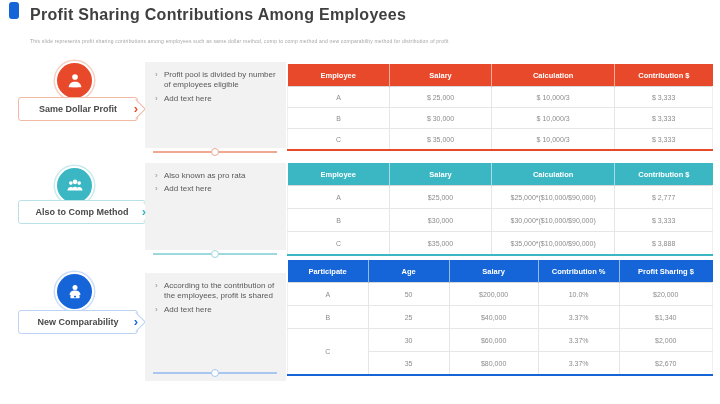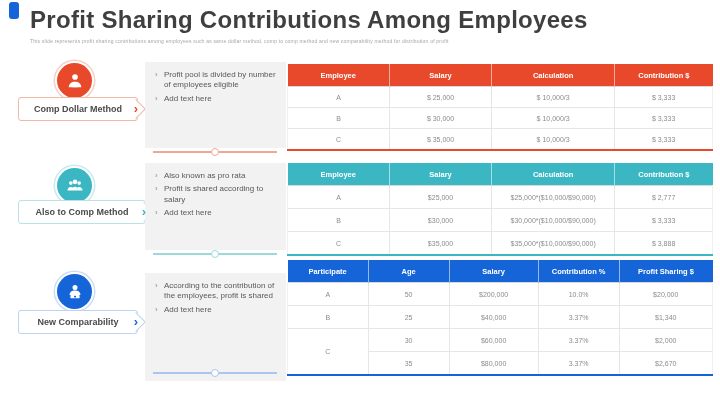--- a/index.html
+++ b/index.html
@@ -5,21 +5,21 @@
   html,body{margin:0;padding:0;}
   body{
     width:720px;height:404px;position:relative;overflow:hidden;
     background:#ffffff;
     font-family:"Liberation Sans", sans-serif;
     -webkit-font-smoothing:antialiased;
   }
   
   .logo-mark{position:absolute;left:9px;top:2px;width:10px;height:17px;
     background:#1565D8;border-radius:3px;}
-  .slide-title{position:absolute;left:30px;top:6px;font-size:24px;font-weight:bold;
+  .slide-title{position:absolute;left:30px;top:6px;font-size:16px;font-weight:bold;
     color:#3f3f3f;letter-spacing:.3px;}
   .slide-subtitle{position:absolute;left:30px;top:38px;width:530px;font-size:5px;
     color:#a6a6a6;letter-spacing:.2px;}
   
   .section{position:absolute;left:0;width:720px;}
   .icon-circle{position:absolute;width:35px;height:35px;border-radius:50%;
     display:flex;align-items:center;justify-content:center;
     box-shadow:0 0 0 2px #fff,0 0 0 3.5px var(--ring);}
   .icon-circle svg{width:20px;height:20px;fill:#ffffff;}
   .label-box{position:absolute;left:18px;width:118px;height:22px;background:#fff;
@@ -67,21 +67,21 @@
 
 <div class="section sec-orange" style="top:60px;height:96px;">
   <div class="icon-circle" style="left:57px;top:3px;background:#E8492B;">
     <svg viewBox="0 0 24 24">
         <circle cx="12" cy="7.2" r="3.4"></circle>
         <path d="M4.5 19.5c0-4.2 3.3-6.6 7.5-6.6s7.5 2.4 7.5 6.6z"></path>
         <rect x="8.5" y="16" width="7" height="3.5" rx="0.8"></rect>
       </svg>
   </div>
   <div class="label-box" style="top:37px;">
-    <span class="label-text">Comp Dollar Method</span>
+    <span class="label-text">Same Dollar Profit</span>
     <span class="label-chevron">›</span>
   </div>
   <div class="bullets-box" style="top:2px;height:86px;">
     <ul>
       <li>Profit pool is divided by number of employees eligible</li>
       <li>Add text here</li>
     </ul>
   </div>
   <div class="divider" style="top:91px;">
       <span class="divider-dot"></span>
@@ -133,21 +133,20 @@
         <path d="M3 17.5c0-2.6 1.8-4.2 4-4.2 1 0 1.9.3 2.6.9-1 1-1.6 2.1-1.6 3.3zM21 17.5c0-2.6-1.8-4.2-4-4.2-1 0-1.9.3-2.6.9 1 1 1.6 2.1 1.6 3.3zM8 17.5c0-2.8 1.8-4.6 4-4.6s4 1.8 4 4.6z"></path>
       </svg>
   </div>
   <div class="label-box" style="top:40px;width:126px;">
     <span class="label-text">Also to Comp Method</span>
     <span class="label-chevron">›</span>
   </div>
   <div class="bullets-box" style="top:3px;height:87px;">
     <ul>
       <li>Also known as pro rata</li>
-      <li>Profit is shared according to salary</li>
       <li>Add text here</li>
     </ul>
   </div>
   <div class="divider" style="top:93px;">
       <span class="divider-dot"></span>
     </div>
   <table class="data" style="top:3px;--rh:22px;">
     <colgroup>
         <col style="width:24%">
         <col style="width:24%">

